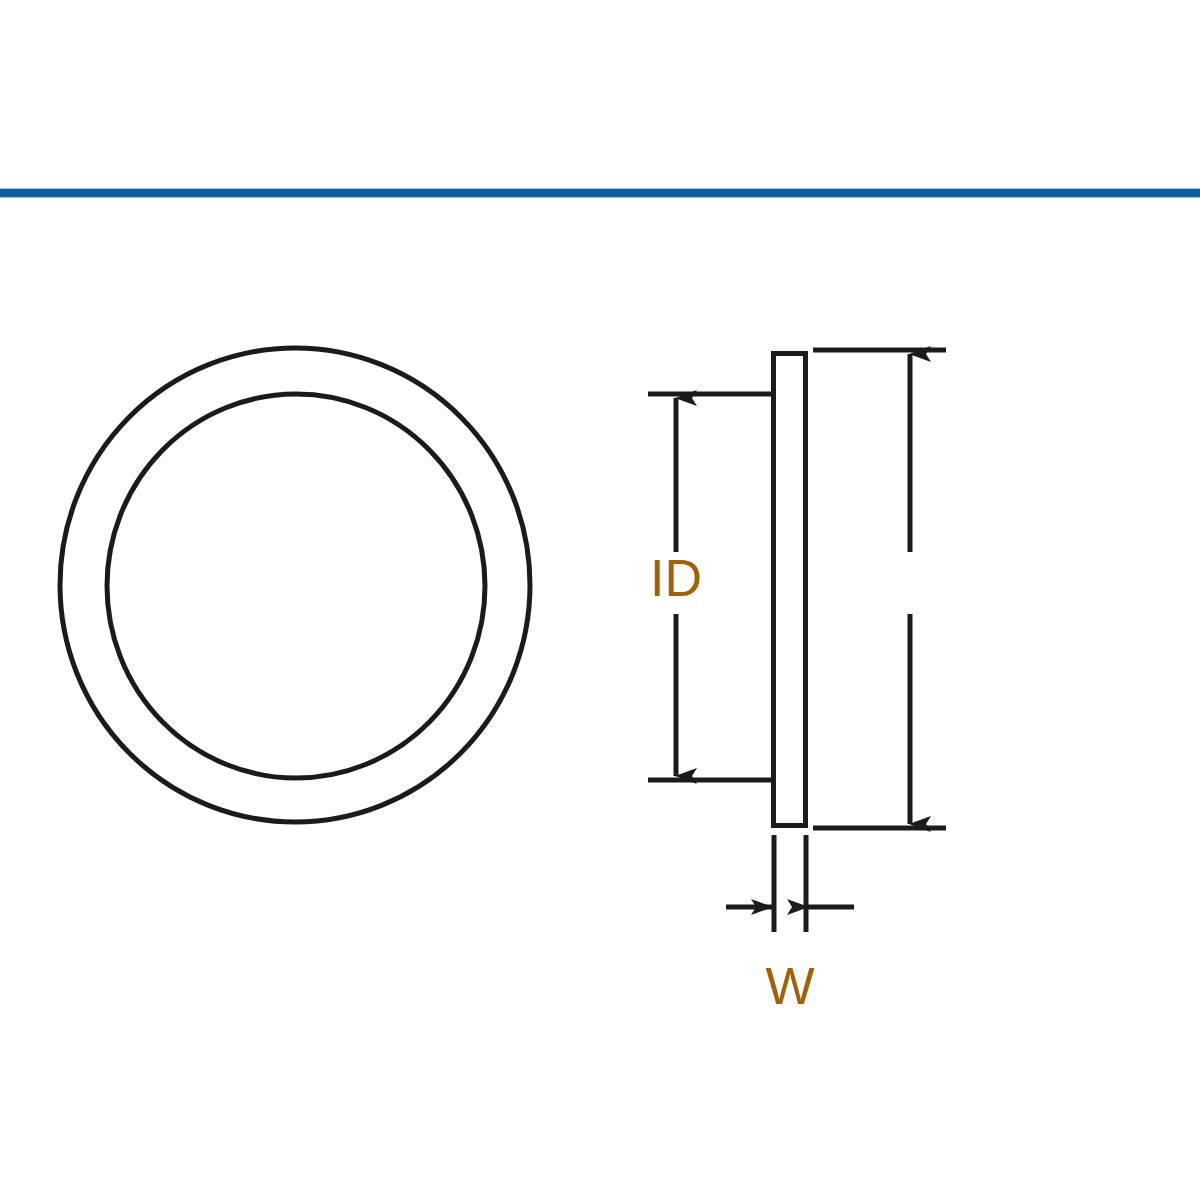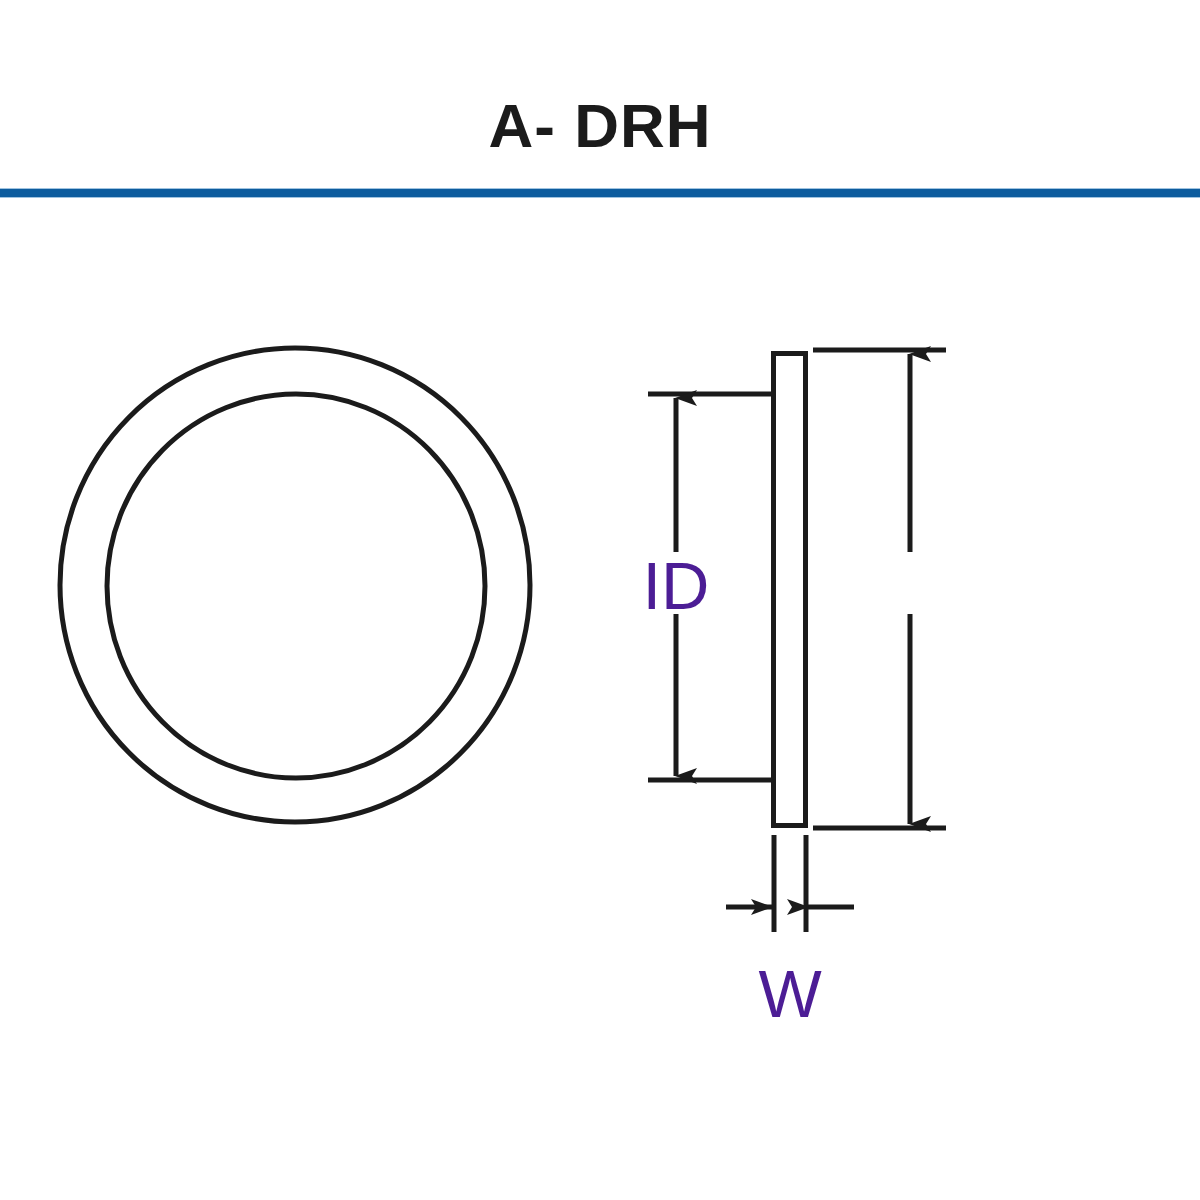--- a/index.html
+++ b/index.html
@@ -58,36 +58,35 @@
     display: block;
     width: 1200px;
     height: 1200px;
   }
 
   
   .dim-label {
     position: absolute;
     font-family: "Liberation Sans", sans-serif;
     font-weight: normal;
-    font-size: 67px;
-    color: #4c1d95;
+    font-size: 52px;
+    color: #a16207;
     line-height: 1;
     white-space: pre;
     text-align: center;
   }
   #label-id  { left: 616px; top: 552px; width: 120px; }
   #label-od  { left: 850px; top: 552px; width: 120px; }
   #label-w   { left: 730px; top: 960px; width: 120px; }
 </style>
 </head>
 <body>
 
 <div id="page">
 
-  <div id="header-title">A- DRH</div>
 
   <div id="header-rule"></div>
 
   <div id="drawing">
     <svg viewBox="0 0 1200 1200" xmlns="http://www.w3.org/2000/svg">
 
       <defs>
         <marker id="arrow-up" markerWidth="16" markerHeight="22" refX="8" refY="1" orient="auto" markerUnits="userSpaceOnUse">
           <path d="M8 0 L16 22 L8 17 L0 22 Z" fill="#1b1b1b"></path>
         </marker>

